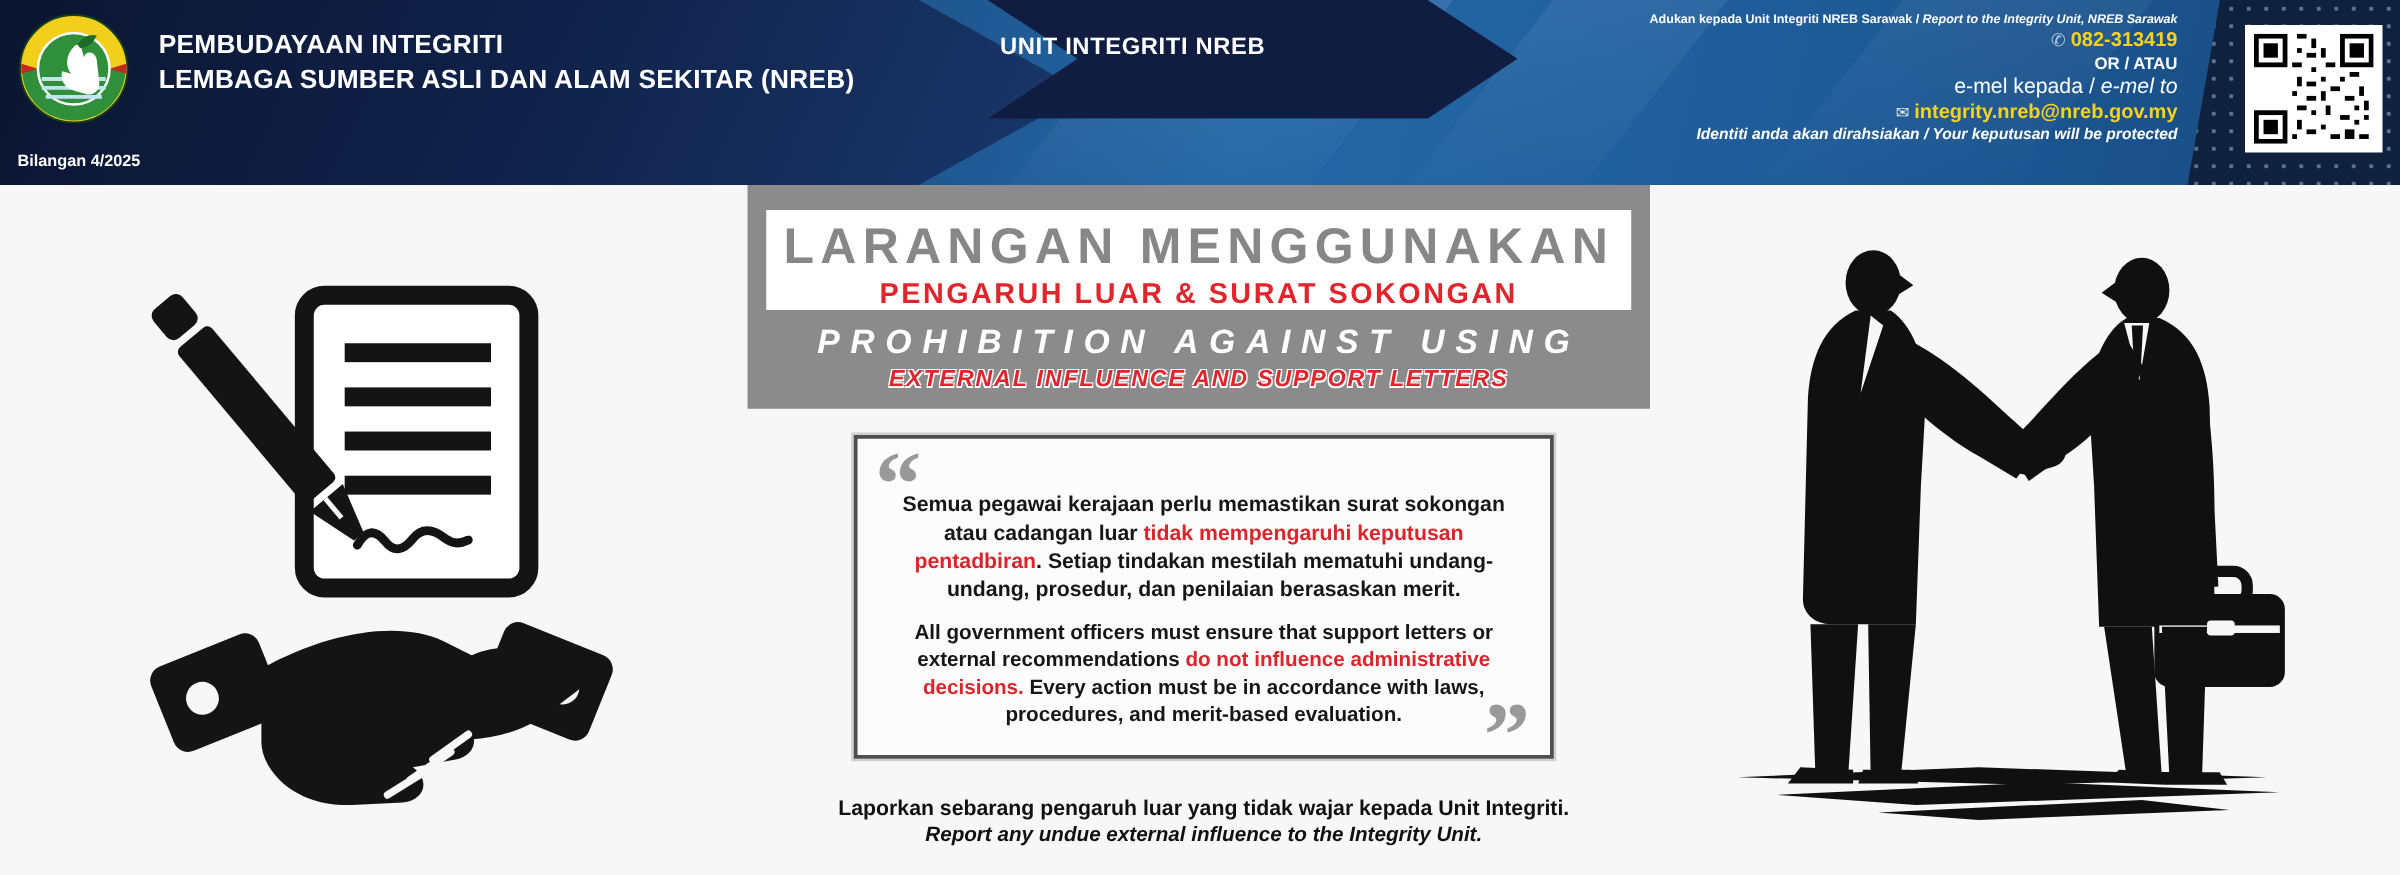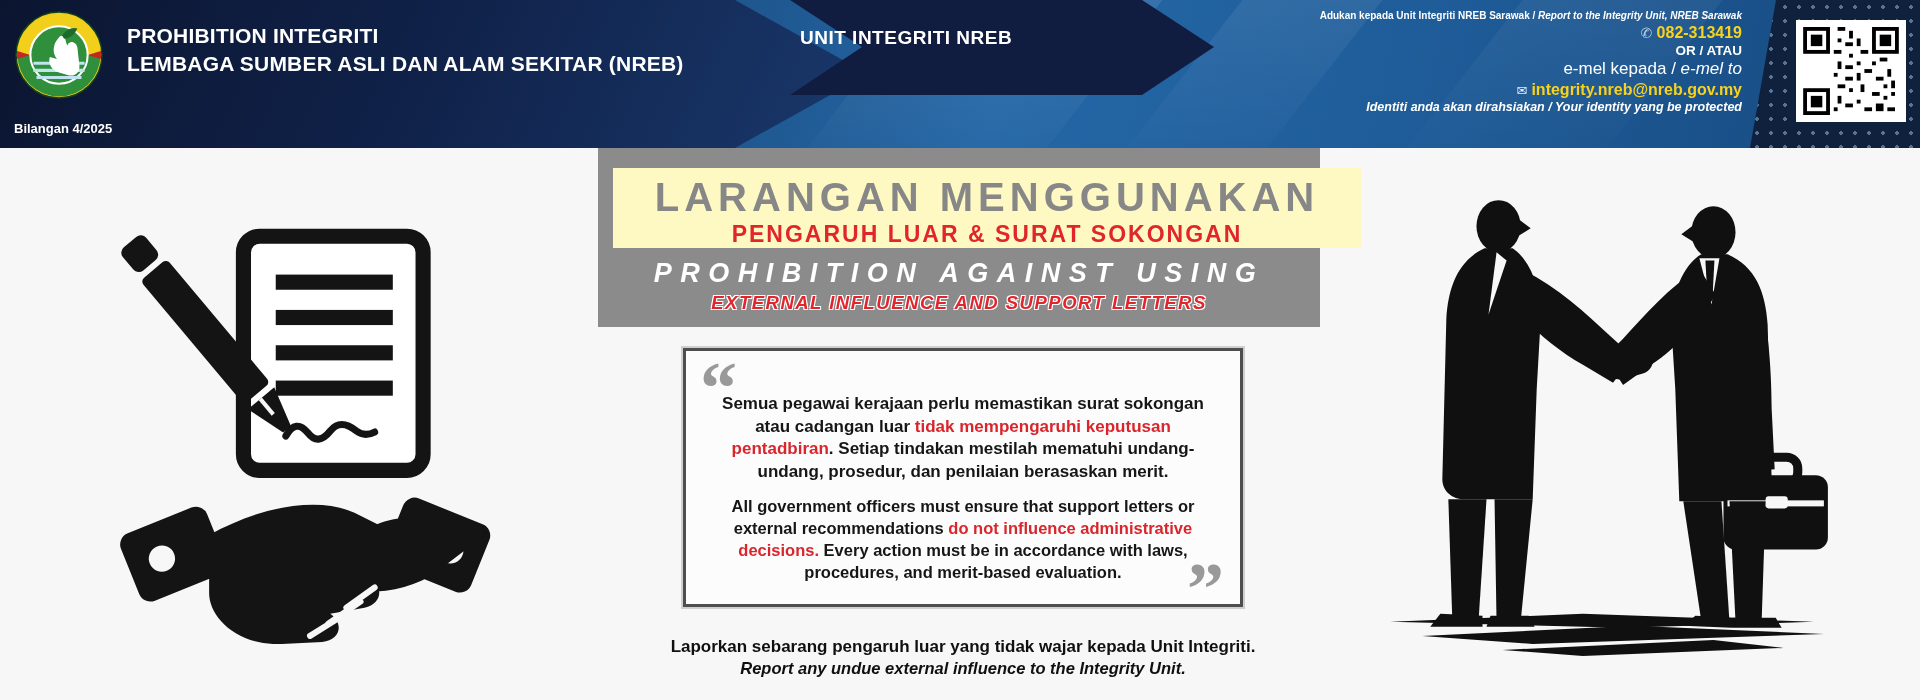--- a/index.html
+++ b/index.html
@@ -37,21 +37,21 @@
   .contact .l3 { font-size:13.5px; font-weight:bold; margin-top:1px; }
   .contact .l4 { font-size:17px; font-weight:normal; }
   .contact .email { font-size:16px; font-weight:bold; color:#f8d21c; }
   .contact .email .em-ic { color:#e8eef5; font-size:13px; margin-right:4px; }
   .contact .l6 { font-size:12.5px; font-weight:bold; margin-top:1px; }
   .qr-tile { position:absolute; right:14px; top:20px; width:110px; height:102px;
              background:#fff; padding:7px; }
 
   
   .gray-box { position:absolute; left:598px; top:148px; width:722px; height:179px; background:#8b8b8b; }
-  .white-box { position:absolute; left:15px; top:20px; width:748px; height:80px; background:#fef9c3;
+  .white-box { position:absolute; left:15px; top:20px; width:692px; height:80px; background:#ffffff;
                text-align:center; }
   .t-ms1 { margin-top:7px; font-size:40px; font-weight:bold; letter-spacing:5px; color:#878787; }
   .t-ms2 { margin-top:1px; font-size:23px; font-weight:bold; letter-spacing:2px; color:#e0262c; }
   .t-en1 { margin-top:10px; text-align:center; font-size:27px; font-weight:bold; font-style:italic;
            letter-spacing:8.5px; color:#ffffff; }
   .t-en2 { margin-top:3px; text-align:center; font-size:18.5px; font-weight:bold; font-style:italic;
            letter-spacing:1.5px; color:#e0262c;
            text-shadow:-1px -1px 0 #fff,1px -1px 0 #fff,-1px 1px 0 #fff,1px 1px 0 #fff; }
 
   
@@ -95,35 +95,35 @@
       <path d="M2.5 43 a40.5 40.5 0 0 0 81 0 Z" fill="#2f8f3a"></path>
       <polygon points="2,39 15,43 2,47" fill="#c4271f"></polygon>
       <polygon points="84,39 71,43 84,47" fill="#c4271f"></polygon>
       <circle cx="43" cy="43" r="28" fill="#2f8f3a" stroke="#ffffff" stroke-width="2"></circle>
       <path d="M18 51 h50 M18 58 h50 M21 65 h44" stroke="#bfe3ef" stroke-width="3"></path>
       <path d="M43 26 c-6 6 -7 15 -2 21 l-7 -2 c-2 7 2 13 9 15 l10 3 c6 1 10 -3 10 -9 l-2 -18 c-1 -6 -8 -8 -10 -2 l-2 -7 c-2 -4 -5 -3 -6 -1 Z" fill="#ffffff"></path>
       <path d="M46 24 q6 -9 15 -7 q-4 9 -13 10 Z" fill="#1d6b2a"></path>
     </svg>
 
     <div class="org-text">
-      <div>PROHIBITION INTEGRITI</div>
+      <div>PEMBUDAYAAN INTEGRITI</div>
       <div>LEMBAGA SUMBER ASLI DAN ALAM SEKITAR (NREB)</div>
     </div>
 
     <div class="bilangan">Bilangan 4/2025</div>
 
     <div class="unit-banner">UNIT INTEGRITI NREB</div>
 
     <div class="contact">
       <div class="l1"><span class="ms">Adukan kepada Unit Integriti NREB Sarawak</span><span> / </span><span class="en">Report to the Integrity Unit, NREB Sarawak</span></div>
       <div class="phone"><span class="ph-ic">✆</span><span>082-313419</span></div>
       <div class="l3">OR / ATAU</div>
       <div class="l4"><span>e-mel kepada</span><span> / </span><span class="en" style="font-style:italic">e-mel to</span></div>
       <div class="email"><span class="em-ic">✉</span><span>integrity.nreb@nreb.gov.my</span></div>
-      <div class="l6"><span>Identiti anda akan dirahsiakan</span><span> / </span><span>Your identity yang be protected</span></div>
+      <div class="l6"><span>Identiti anda akan dirahsiakan</span><span> / </span><span>Your keputusan will be protected</span></div>
     </div>
 
     <div class="qr-tile">
       <svg viewBox="0 0 100 92" width="96" height="88">
         <g fill="#000">
           <rect x="0" y="0" width="28" height="28"></rect>
             <rect x="72" y="0" width="28" height="28"></rect>
             <rect x="0" y="64" width="28" height="28"></rect>
           <rect x="4" y="4" width="20" height="20" fill="#fff"></rect>
             <rect x="76" y="4" width="20" height="20" fill="#fff"></rect>

